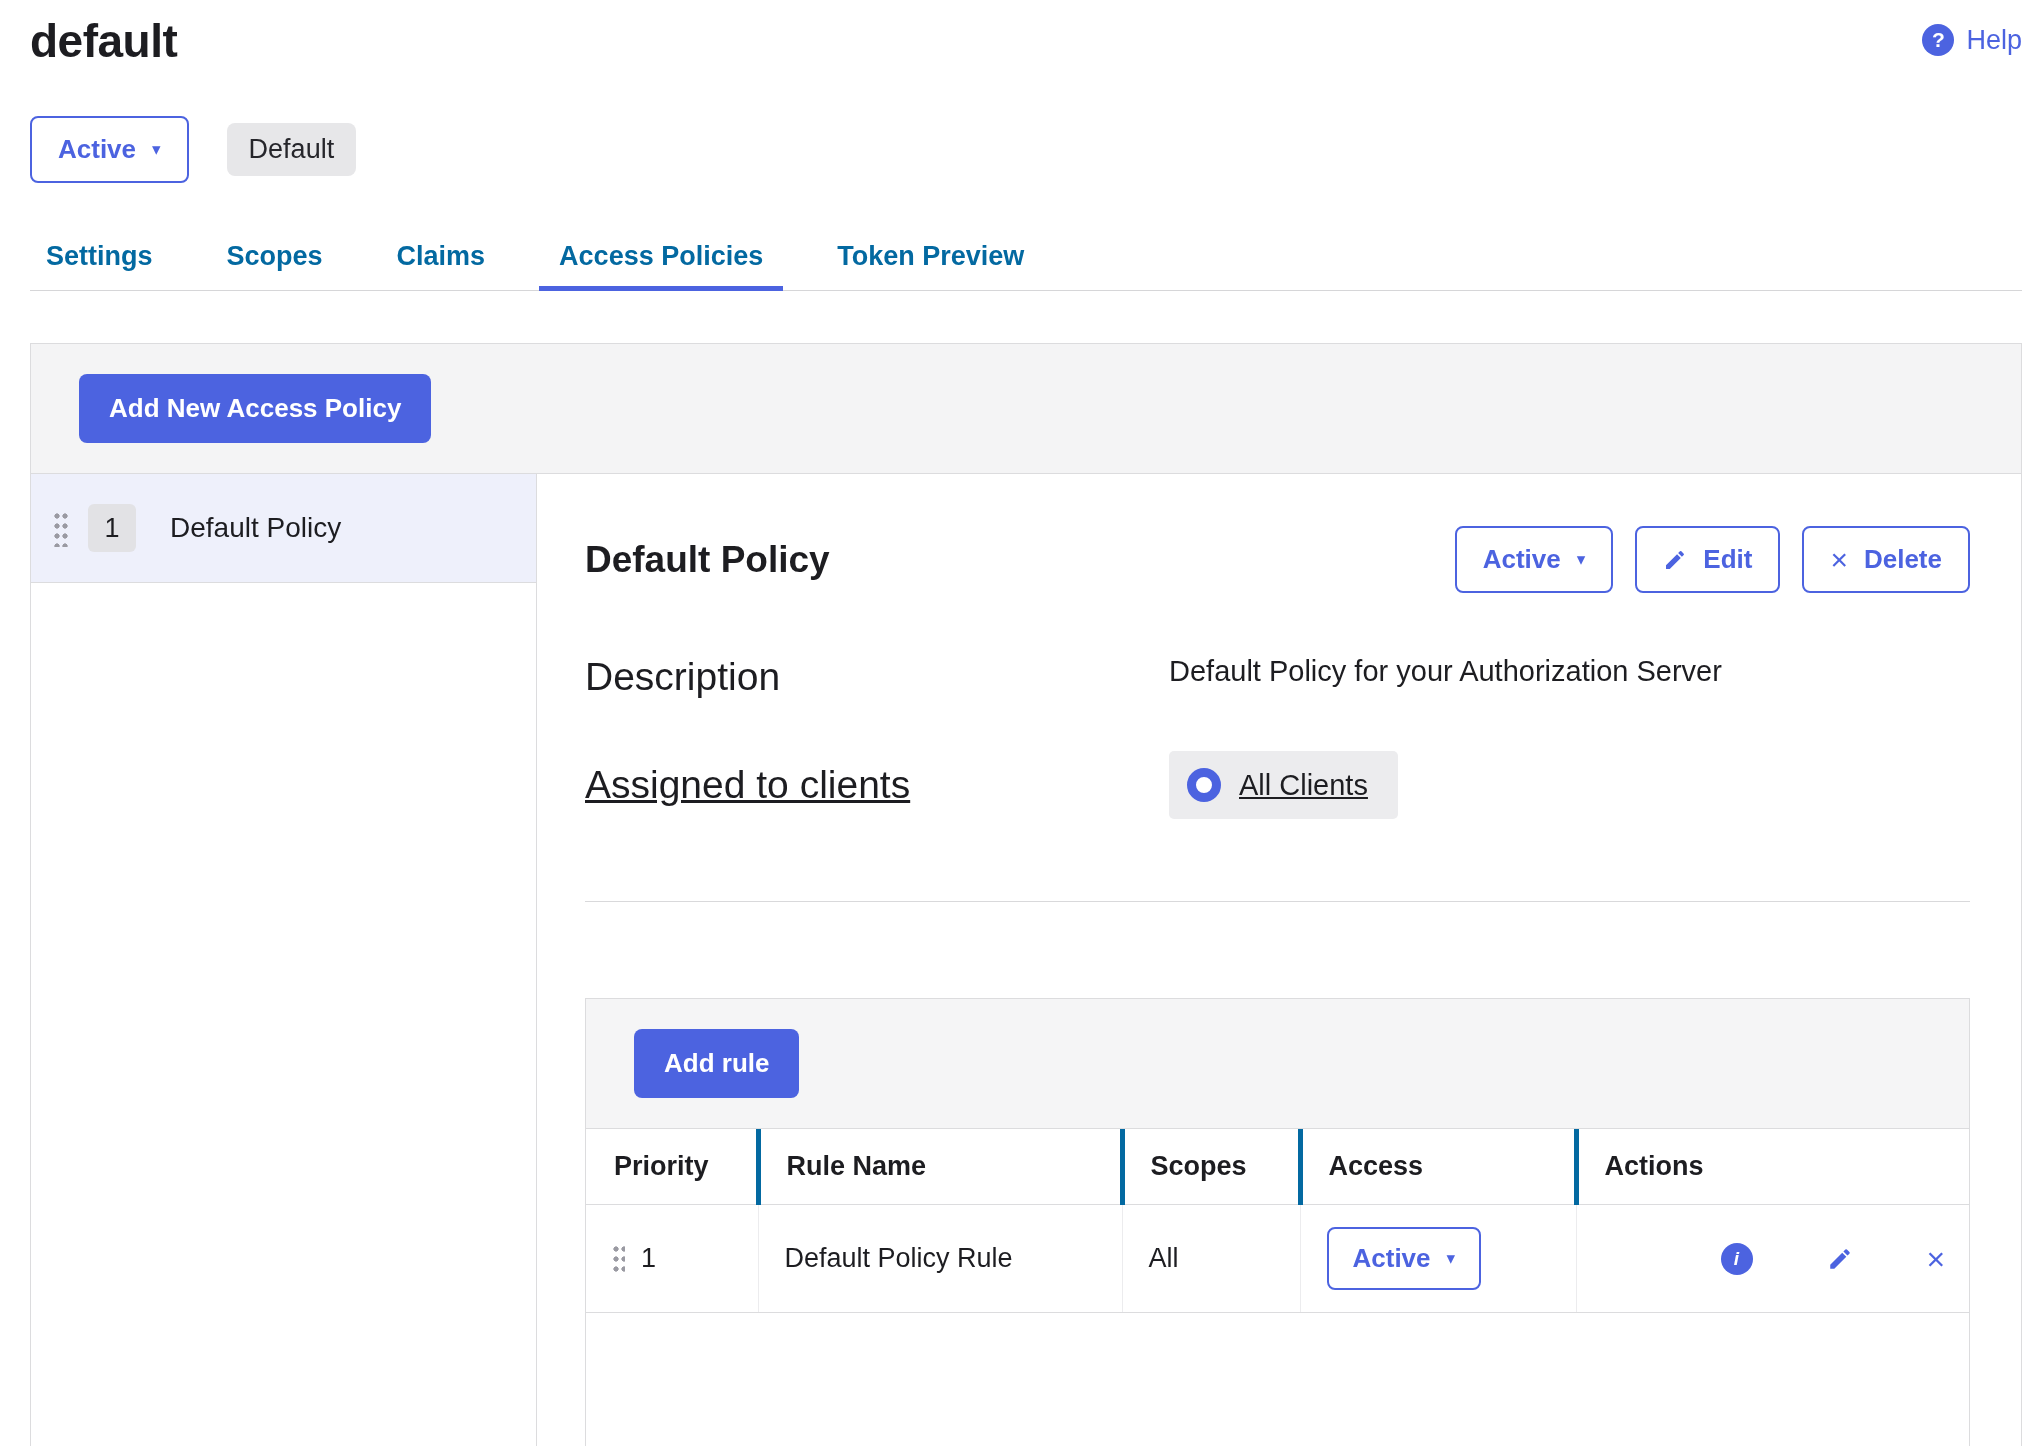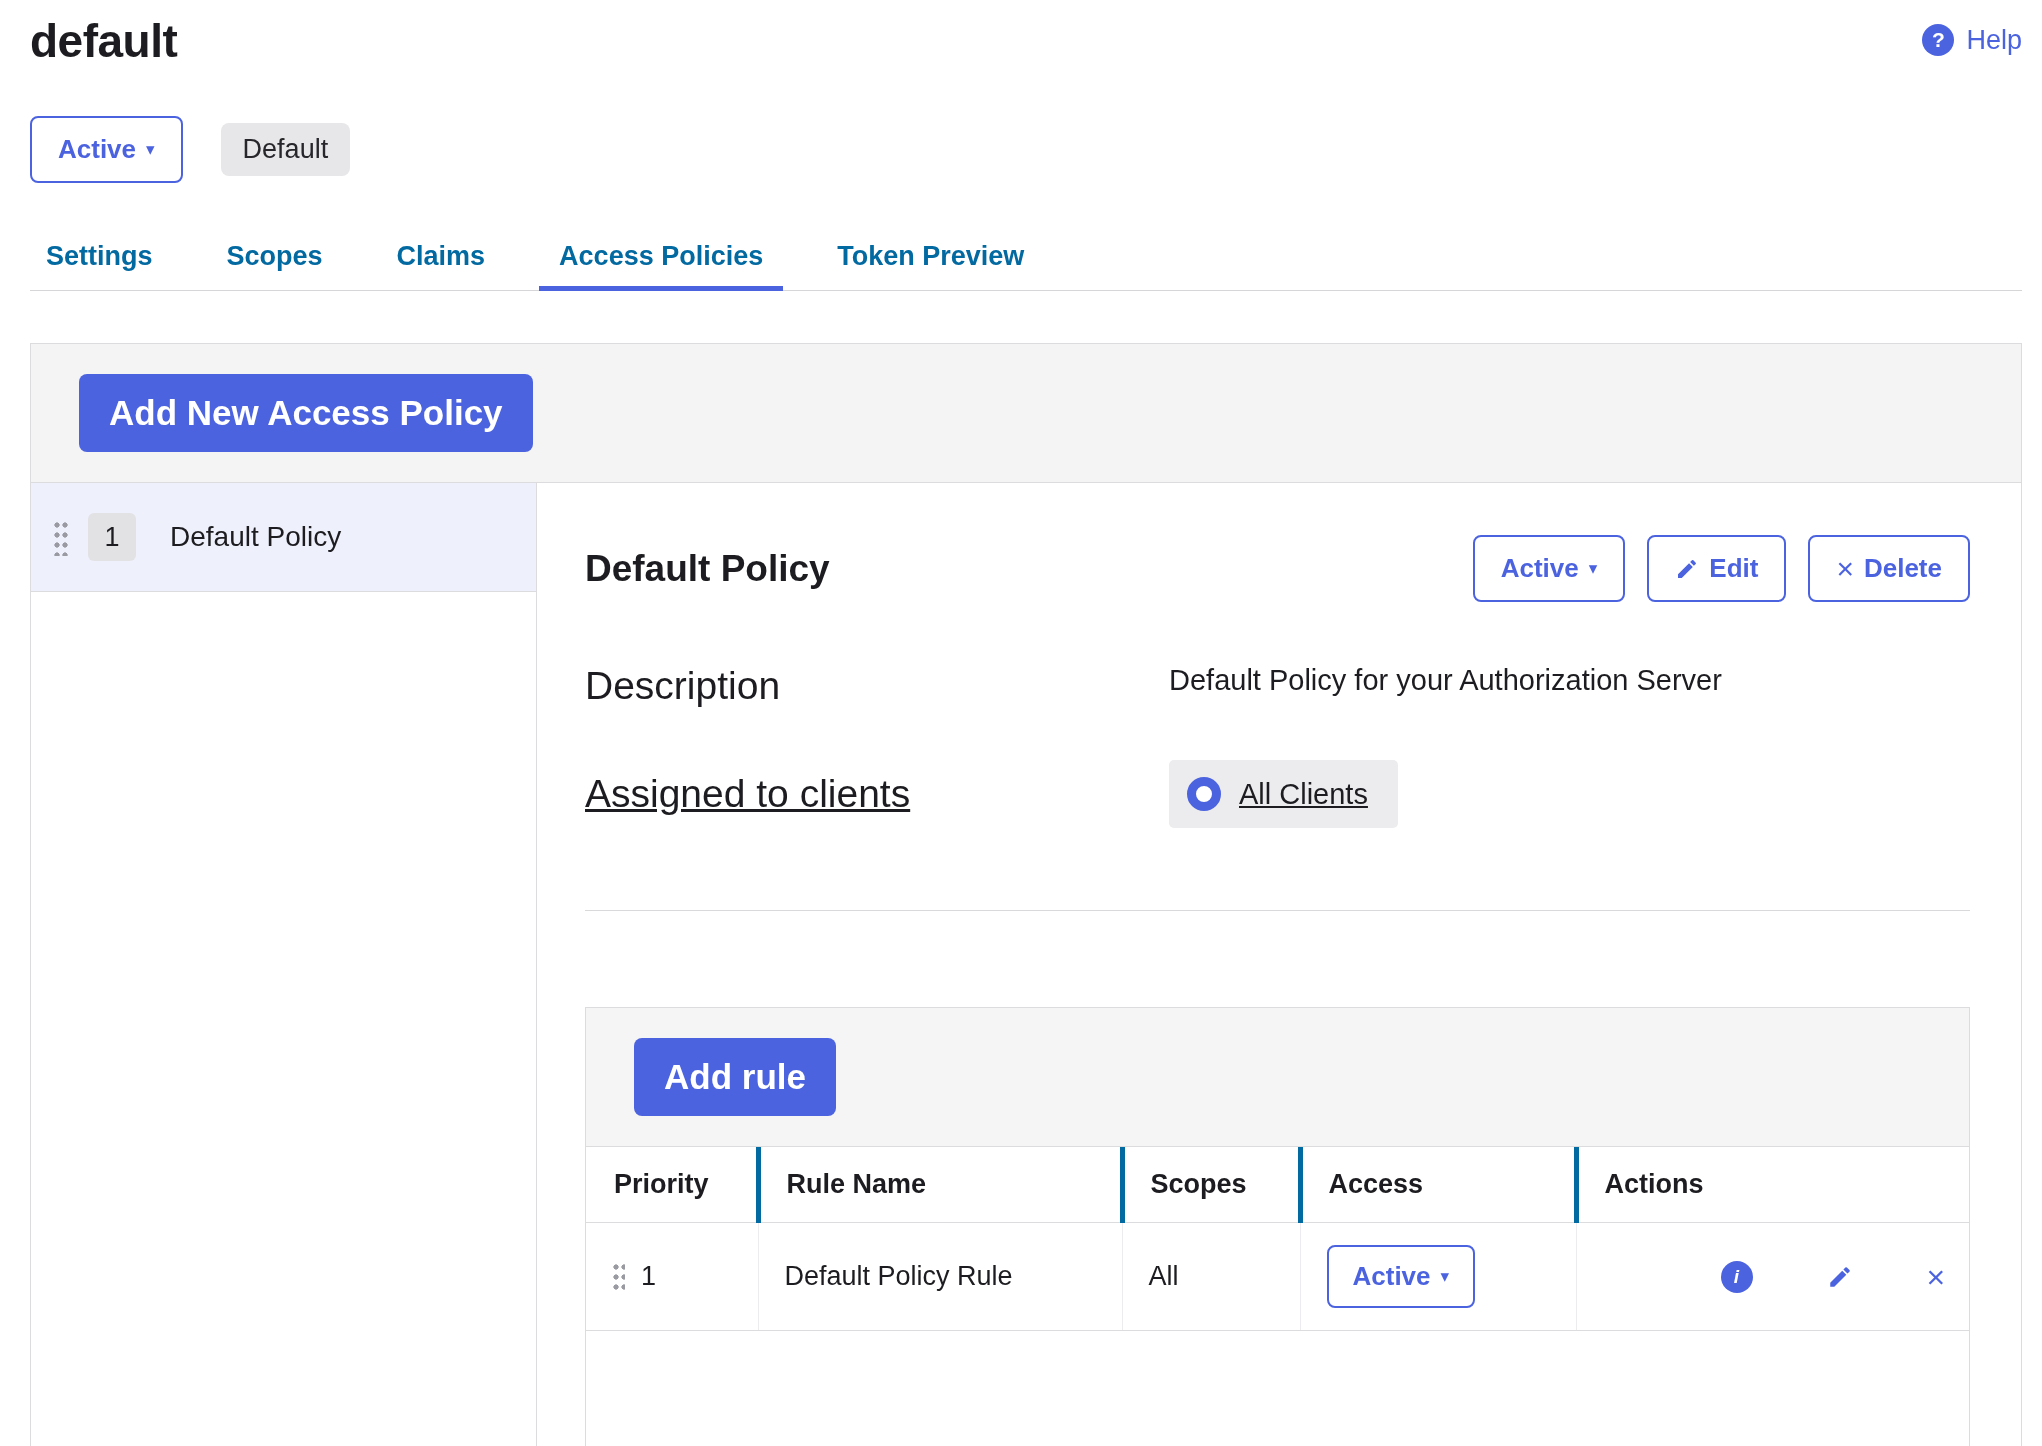--- a/index.html
+++ b/index.html
@@ -21,21 +21,21 @@
     background: var(--accent); color: #fff; font-size: 21px; font-weight: 700;
     display: flex; align-items: center; justify-content: center;
   }
 
   
   .status-row { display: flex; align-items: center; margin-top: 48px; }
   .btn { cursor: pointer; border-radius: 8px; font-family: inherit; }
   .btn-outline {
     background: #fff; border: 2px solid var(--accent); color: var(--accent);
     font-size: 26px; font-weight: 700; padding: 16px 26px;
-    display: inline-flex; align-items: center; gap: 10px;
+    display: inline-flex; align-items: center; gap: 16px;
   }
   .caret { font-size: 17px; line-height: 1; }
   .badge {
     margin-left: 38px; background: #e7e7e9; color: #26262b;
     font-size: 27px; padding: 11px 22px; border-radius: 8px;
   }
 
   
   .tabs { display: flex; margin-top: 58px; border-bottom: 1px solid #d6d6d8; }
   .tab {
@@ -44,21 +44,21 @@
     border-bottom: 5px solid transparent; cursor: pointer; white-space: nowrap;
   }
   .tab:first-child { padding-left: 16px; }
   .tab.active { border-bottom-color: var(--accent); }
 
   
   .container { margin-top: 52px; border: 1px solid #dcdcde; min-height: 1080px; }
   .container-header { background: #f4f4f5; border-bottom: 1px solid #dcdcde; padding: 30px 0 30px 48px; }
   .btn-primary {
     background: var(--accent); color: #fff; border: none; border-radius: 8px;
-    font-size: 35px; font-weight: 700; padding: 19px 30px;
+    font-size: 26px; font-weight: 700; padding: 19px 30px;
   }
   .container-body { display: flex; align-items: stretch; min-height: 952px; }
 
   
   .policy-list { width: 506px; flex-shrink: 0; border-right: 1px solid #dcdcde; }
   .policy-item {
     display: flex; align-items: center; padding: 30px 20px 30px 22px;
     background: #eef0fb; border-bottom: 1px solid #dcdcde; cursor: pointer;
   }
   .drag-dots {

